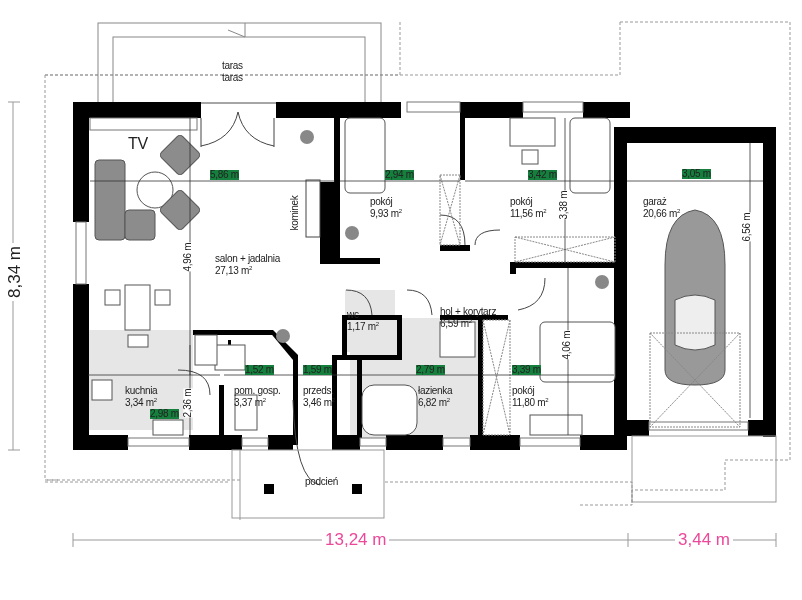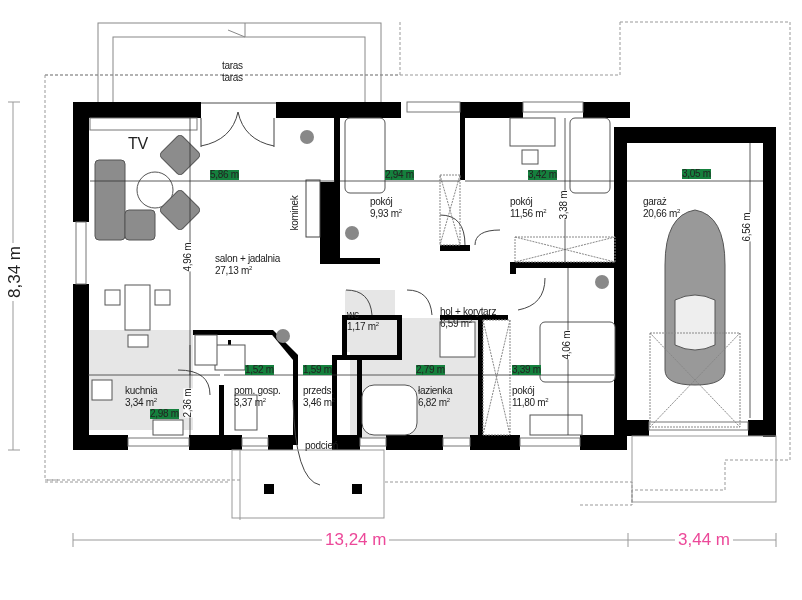--- a/index.html
+++ b/index.html
@@ -248,21 +248,21 @@
   <div><span>3,46 m</span><sup>2</sup></div>
 </div>
 <div class="lbl" style="left:418px;top:385px;">
   <div>łazienka</div>
   <div><span>6,82 m</span><sup>2</sup></div>
 </div>
 <div class="lbl" style="left:512px;top:385px;">
   <div>pokój</div>
   <div><span>11,80 m</span><sup>2</sup></div>
 </div>
-<div class="lbl" style="left:285px;top:440px;padding-left:20px;">podcień</div>
+<div class="lbl" style="left:285px;top:476px;padding-left:20px;">podcień</div>
 
 <div class="dimv" style="left:277px;top:208px;">kominek</div>
 
 <div class="dim" style="left:210px;top:170px;">5,86 m</div>
 <div class="dim" style="left:385px;top:170px;">2,94 m</div>
 <div class="dim" style="left:528px;top:170px;">3,42 m</div>
 <div class="dim" style="left:682px;top:169px;">3,05 m</div>
 <div class="dimv" style="left:174px;top:252px;">4,96 m</div>
 <div class="dimv" style="left:550px;top:200px;">3,38 m</div>
 <div class="dimv" style="left:733px;top:222px;">6,56 m</div>

